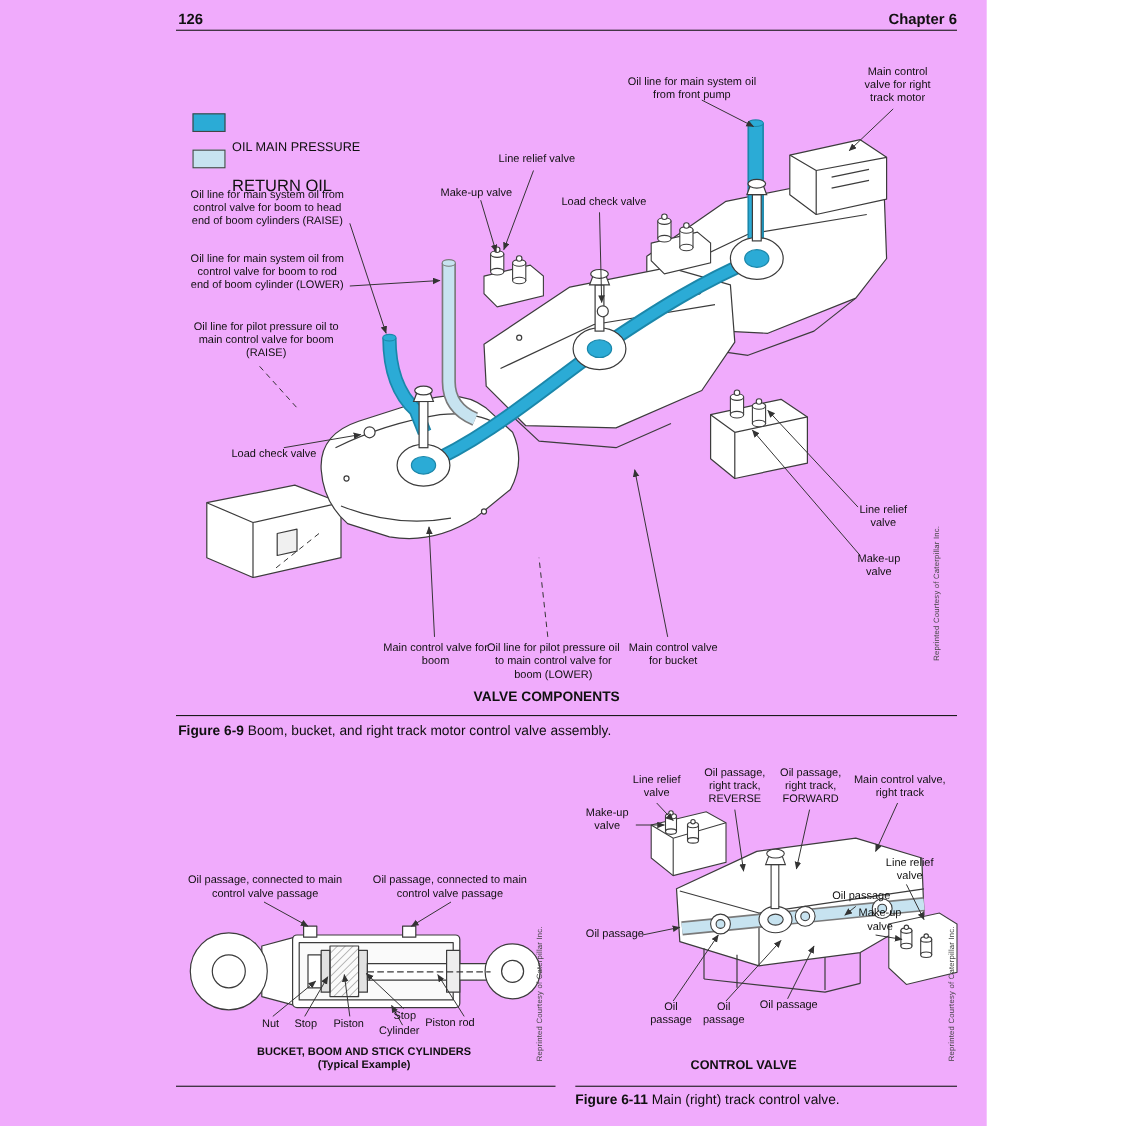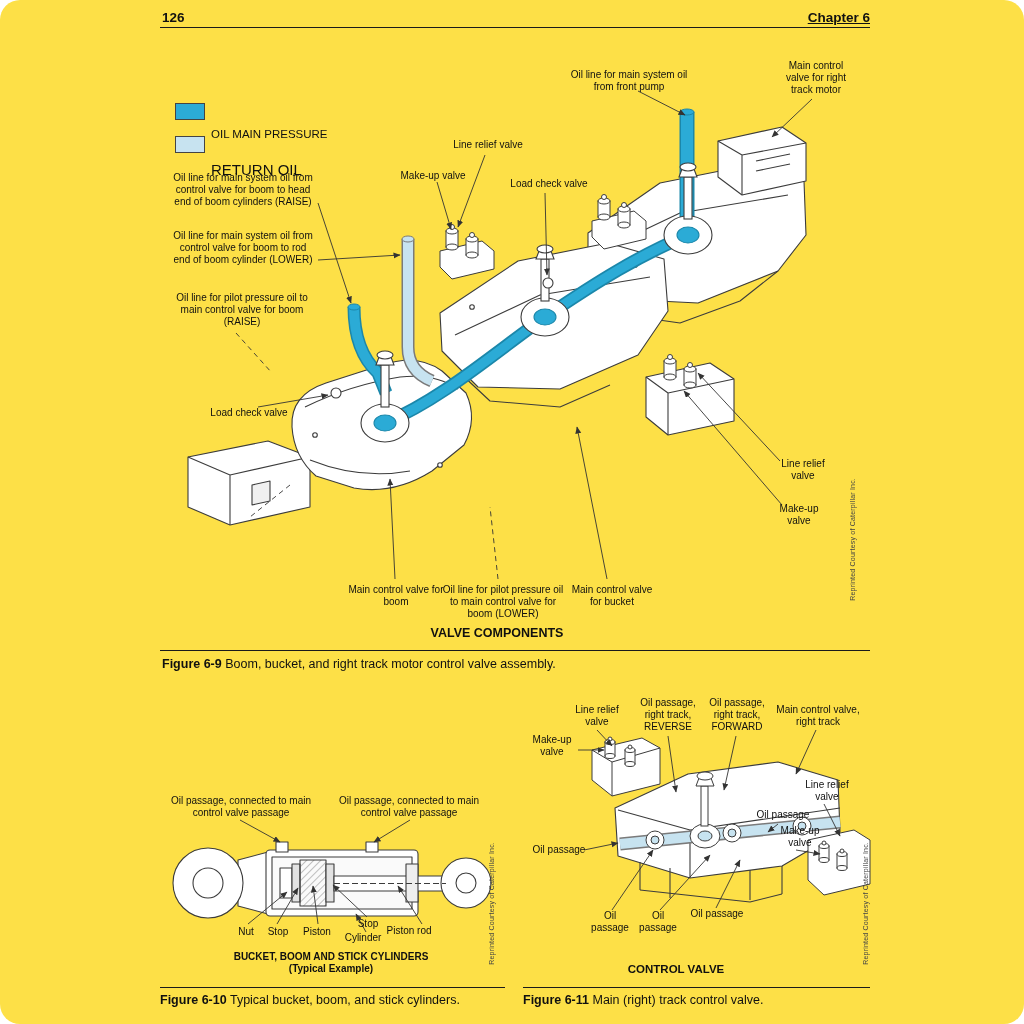--- a/index.html
+++ b/index.html
@@ -1,38 +1,38 @@
 <!DOCTYPE html>
 <html><head>
 <meta charset="utf-8">
 <style>
   html,body{margin:0;padding:0;background:#fff;}
-  .page{position:relative;width:1024px;height:1024px;background:#fde047;overflow:hidden;
-        font-family:"Liberation Sans",sans-serif;color:#111;border-radius:20px;}
+  .page{position:relative;width:897px;height:1024px;background:#f0abfc;overflow:hidden;
+        font-family:"Liberation Sans",sans-serif;color:#111;}
   .hdr{position:absolute;font-size:13.5px;font-weight:bold;}
   .rule{position:absolute;border-top:1.3px solid #1a1a1a;height:0;}
   .lbl{position:absolute;font-size:10px;line-height:1.18;text-align:center;color:#101010;}
   .lbl.left{text-align:left;margin-top:24px;}
   .figtitle{position:absolute;font-weight:bold;text-align:center;color:#101010;}
   .caption{position:absolute;font-size:12.5px;color:#101010;}
   .caption b{font-weight:bold;}
   .credit{position:absolute;writing-mode:vertical-rl;transform:rotate(180deg);
           font-size:7px;color:#444;letter-spacing:.2px;white-space:nowrap;}
   .swatch{position:absolute;width:28px;height:15px;border:1px solid #444;}
   .sw-main{background:#2BABD6;}
   .sw-return{background:#C7E3F0;}
   svg{position:absolute;}
 </style>
 </head>
 <body>
 
 <div class="page">
 
   <div class="hdr" style="left:162px;top:10px;">126</div>
-  <div class="hdr" style="left:670px;top:10px;width:200px;text-align:right;text-decoration:underline;">Chapter 6</div>
+  <div class="hdr" style="left:670px;top:10px;width:200px;text-align:right;">Chapter 6</div>
   <div class="rule" style="left:160px;top:27px;width:710px;"></div>
 
   <svg style="left:140px;top:55px;" width="740" height="598" viewBox="0 0 740 598">
     <defs>
       <marker id="arrA" markerWidth="8" markerHeight="8" refX="6.5" refY="3" orient="auto" markerUnits="userSpaceOnUse">
         <path d="M0,0 L7,3 L0,6 Z" fill="#333"></path>
       </marker>
     </defs>
 
     <g stroke="#3c3c3c" fill="#ffffff" stroke-width="1.1" stroke-linejoin="round">
@@ -245,23 +245,20 @@
   <div class="lbl" style="left:259px;top:926px;width:38px;">Stop</div>
   <div class="lbl" style="left:294px;top:926px;width:46px;">Piston</div>
   <div class="lbl" style="left:349px;top:918px;width:38px;">Stop</div>
   <div class="lbl" style="left:334px;top:932px;width:58px;">Cylinder</div>
   <div class="lbl" style="left:376px;top:925px;width:66px;">Piston rod</div>
   <div class="figtitle" style="left:198px;top:951px;width:266px;font-size:10px;">BUCKET, BOOM AND STICK CYLINDERS</div>
   <div class="figtitle" style="left:198px;top:963px;width:266px;font-size:10px;">(Typical Example)</div>
   <div class="credit" style="left:488px;top:842px;">Reprinted Courtesy of Caterpillar Inc.</div>
 
   <div class="rule" style="left:160px;top:987px;width:345px;"></div>
-  <div class="caption" style="left:160px;top:993px;width:348px;">
-    <b>Figure 6-10</b><span> Typical bucket, boom, and stick cylinders.</span>
-  </div>
 
   <svg style="left:520px;top:690px;" width="360" height="292" viewBox="0 0 360 292">
     <defs>
       <marker id="arrC" markerWidth="8" markerHeight="8" refX="6.5" refY="3" orient="auto" markerUnits="userSpaceOnUse">
         <path d="M0,0 L7,3 L0,6 Z" fill="#333"></path>
       </marker>
     </defs>
     <g stroke="#3c3c3c" stroke-width="1.1" fill="#fff" stroke-linejoin="round">
       <path d="M95,118 L168,84 L258,72 L318,90 L320,142 L262,176 L170,188 L98,166 Z"></path>
       <path d="M98,120 L170,140 L320,118 M170,140 L170,188" fill="none"></path>

